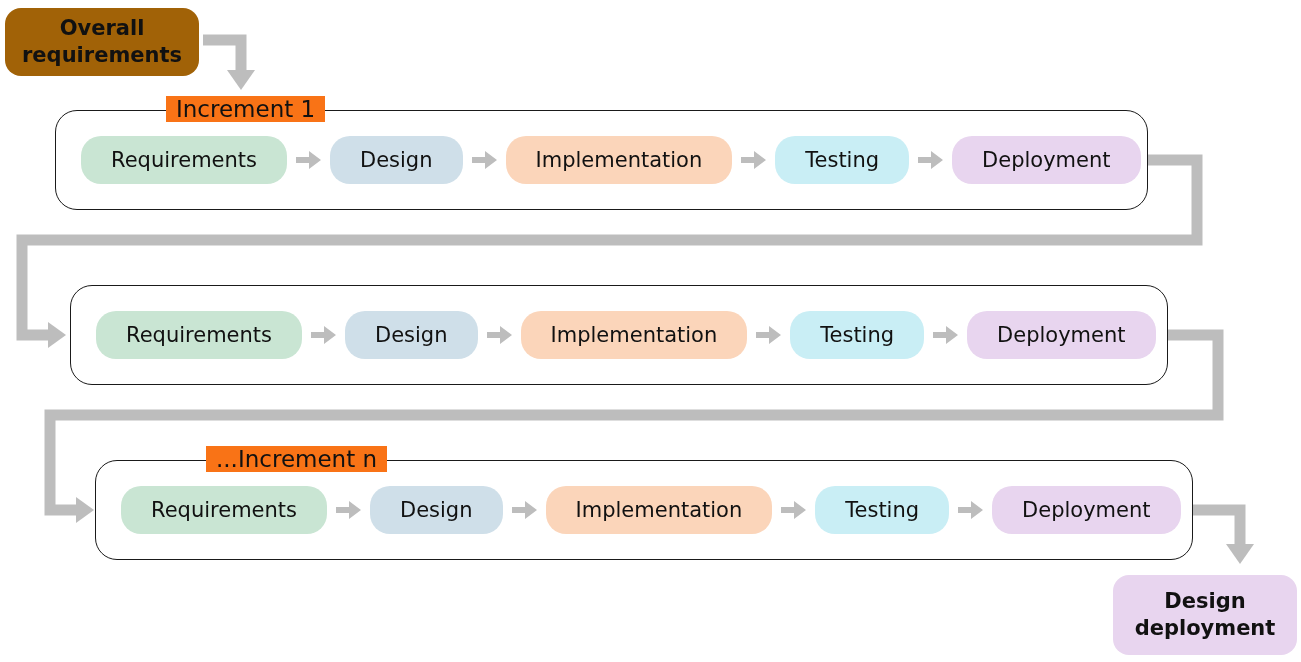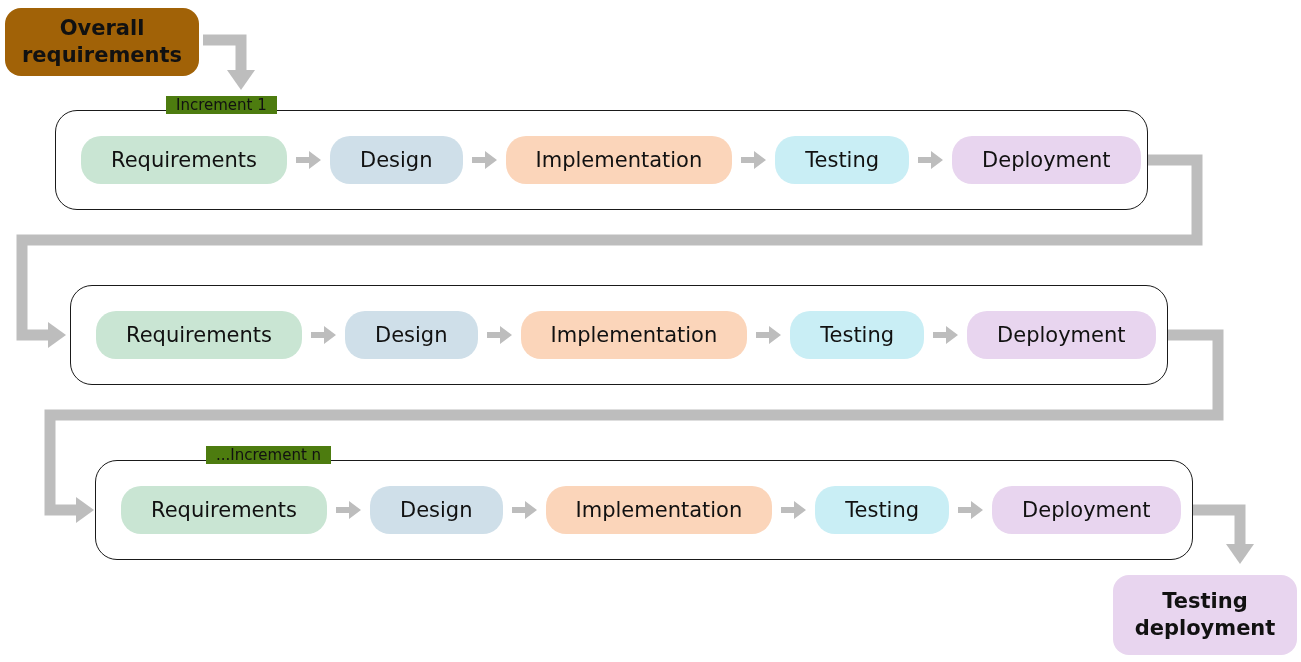--- a/index.html
+++ b/index.html
@@ -45,23 +45,23 @@
     position: absolute;
     z-index: 1;
     height: 100px;
     border: 1.6px solid #1a1a1a;
     border-radius: 22px;
     background: transparent;
   }
   .legend {
     position: absolute;
     top: -15px;
-    background: #4d7c0f;
+    background: #f97316;
     padding: 0 10px;
-    font-size: 15px;
+    font-size: 23px;
     white-space: nowrap;
   }
   .stages {
     position: absolute;
     inset: 0;
     display: flex;
     align-items: center;
     padding-left: 25px;
   }
   .pill {
@@ -191,16 +191,16 @@
       <span class="sarrow">
           <svg width="25" height="22" viewBox="0 0 25 22">
             <polygon points="0,8 13,8 13,2 25,11 13,20 13,14 0,14"></polygon>
           </svg>
         </span>
       <div class="pill" style="background: rgb(232, 213, 239);">Deployment</div>
     </div>
   </div>
 
   <div class="terminal" style="left: 1113px; top: 575px; width: 184px; height: 80px; background: rgb(232, 213, 239);">
-    <span>Testing deployment</span>
+    <span>Design deployment</span>
   </div>
 
 </div>
 
 </body></html>

